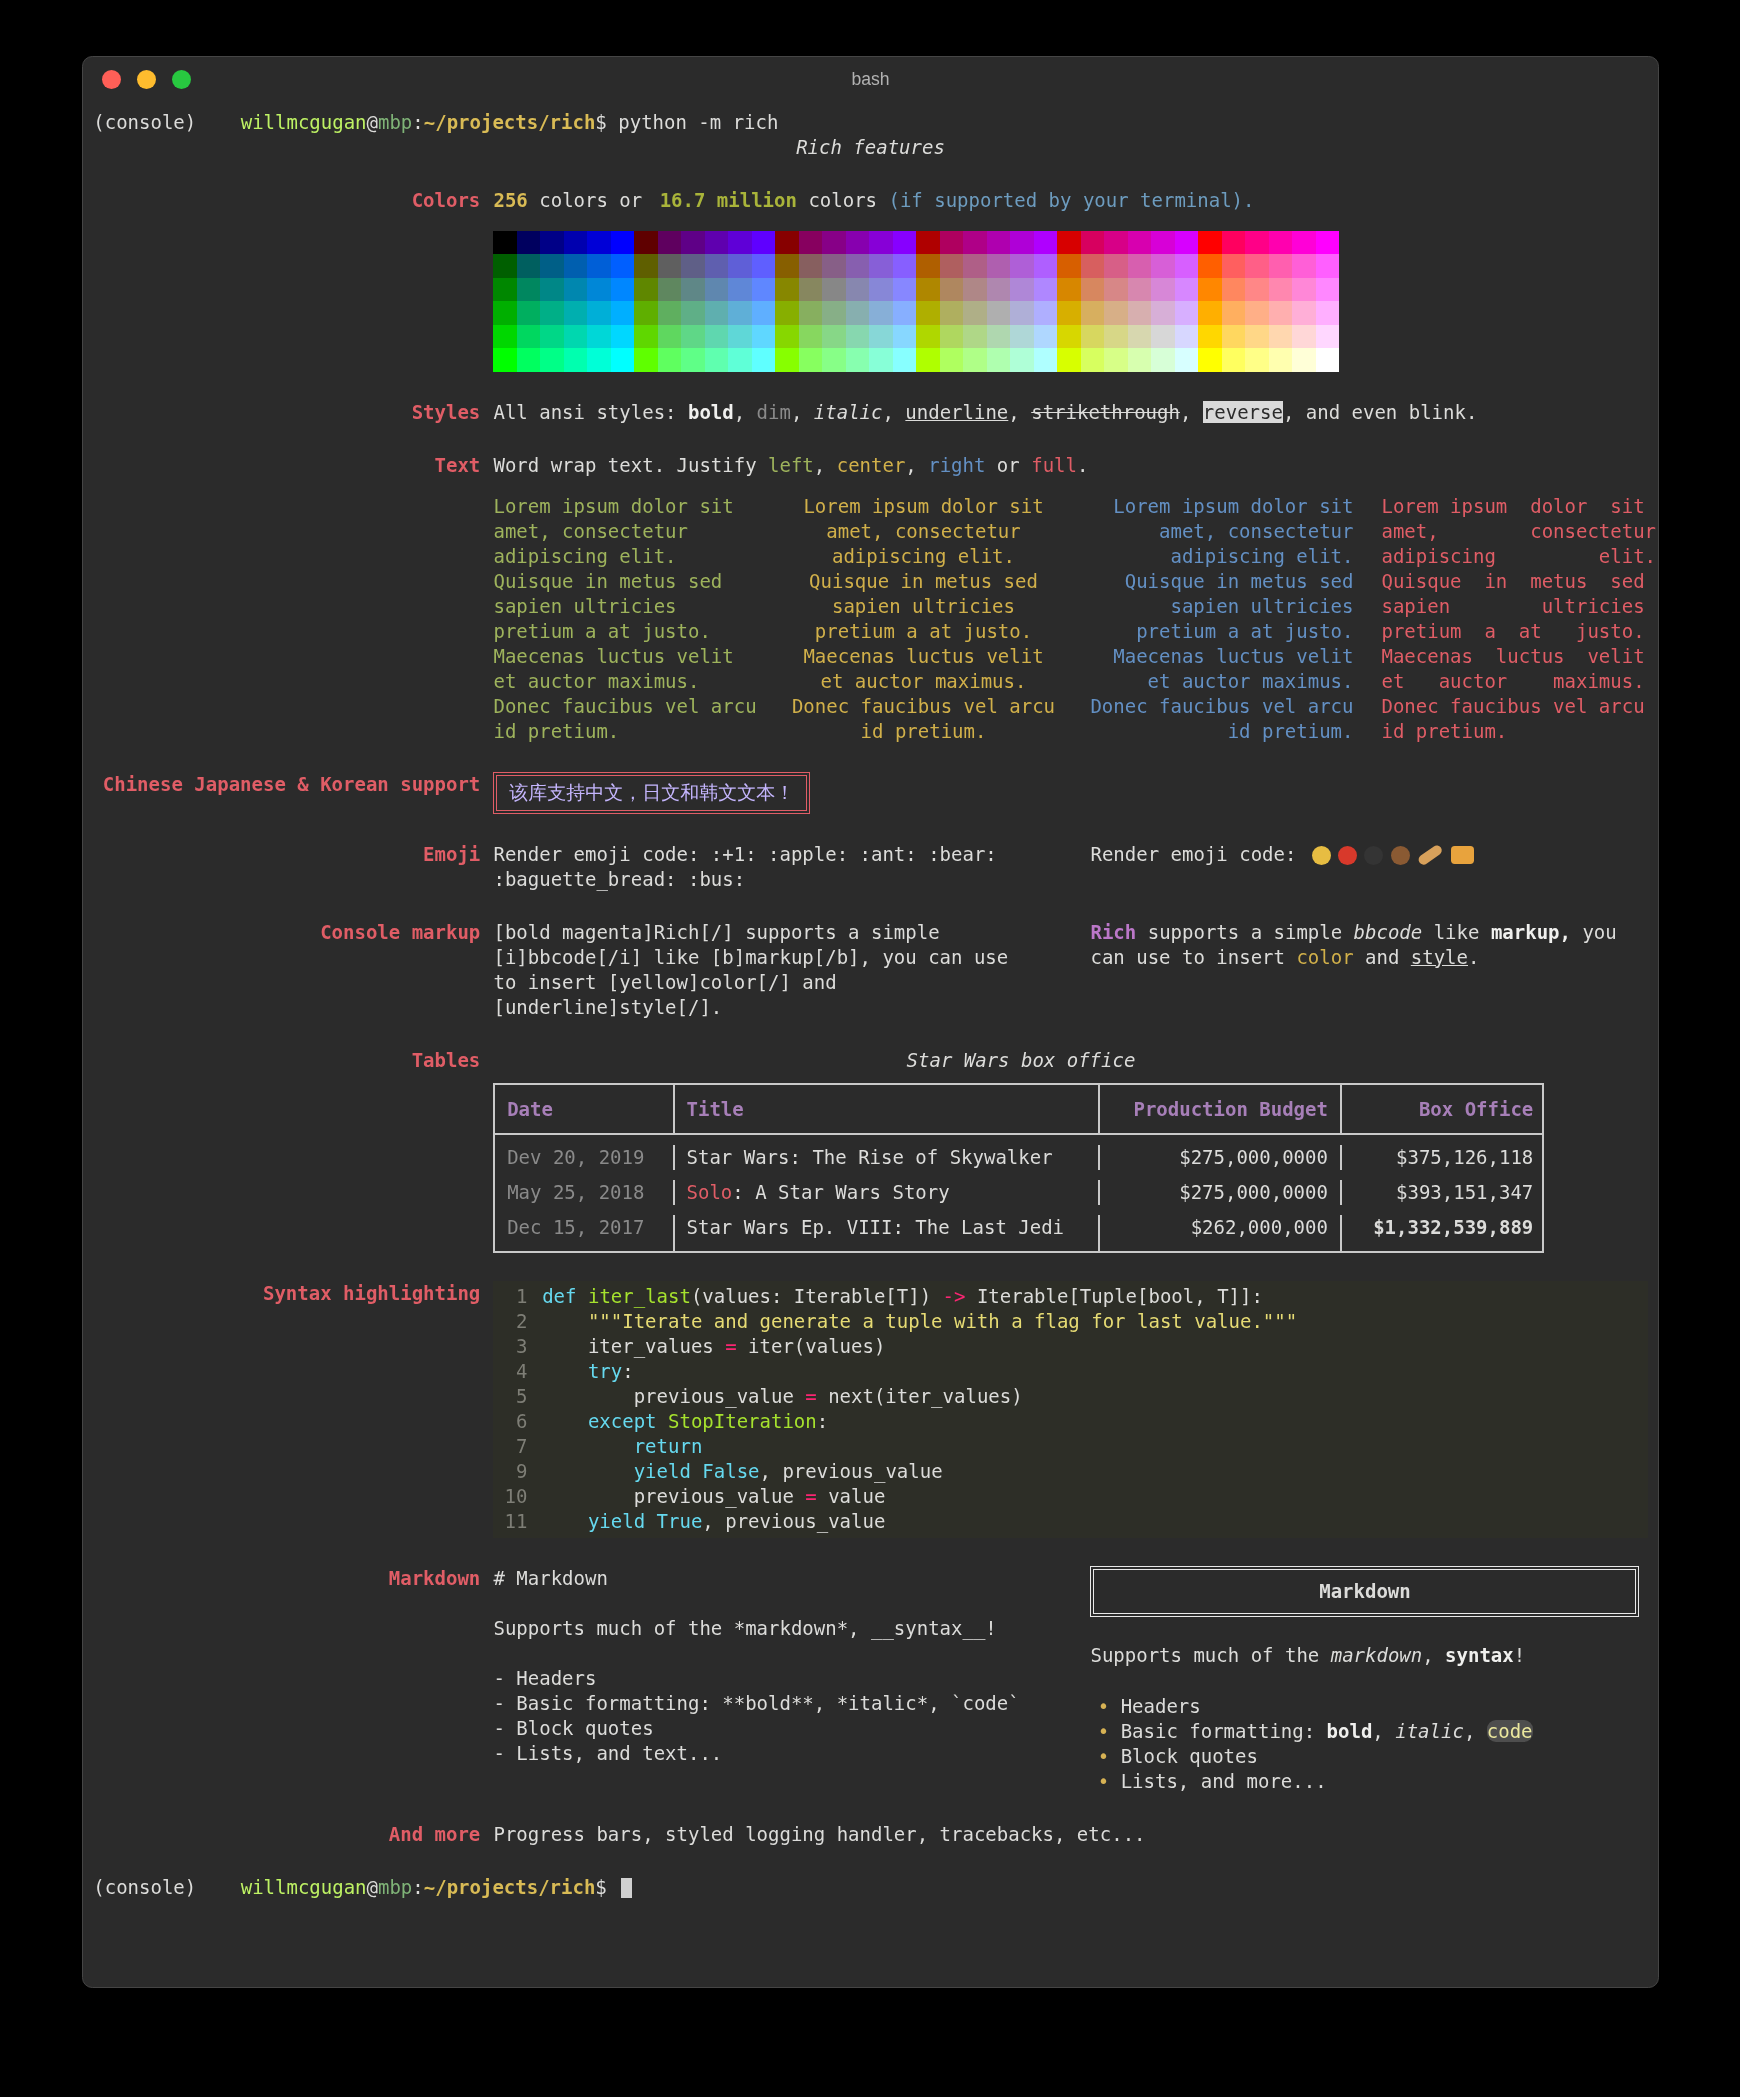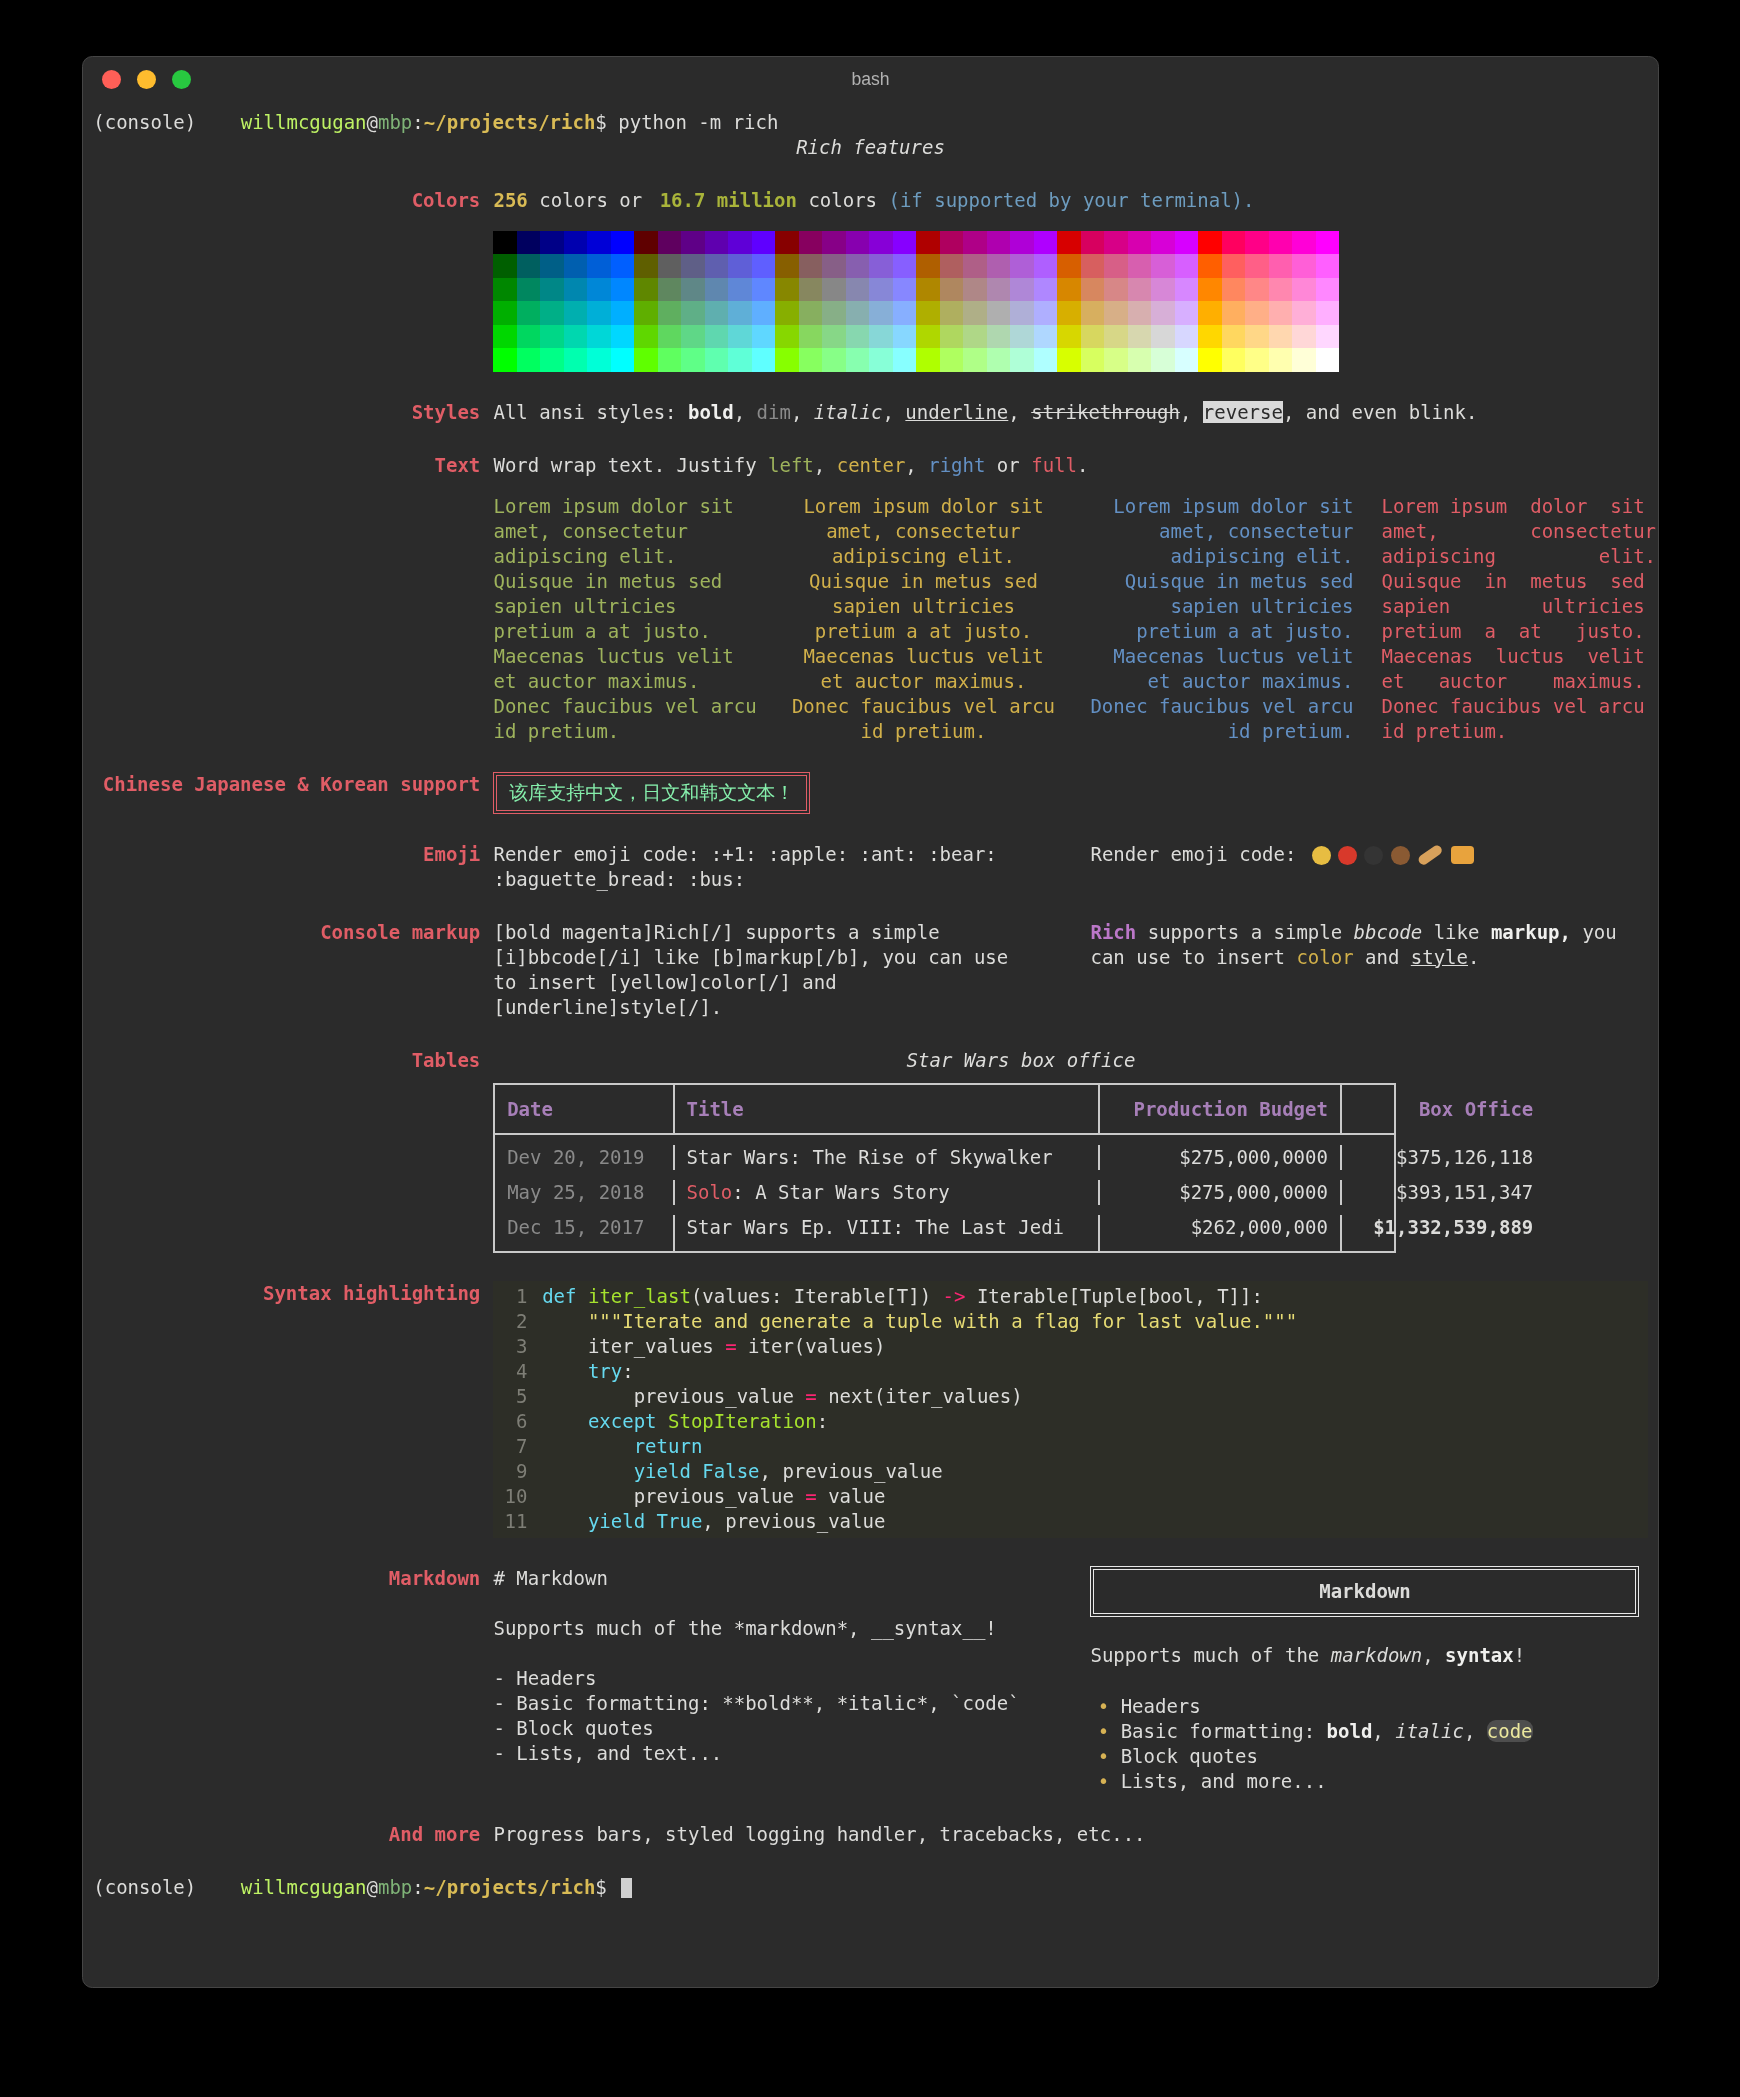--- a/index.html
+++ b/index.html
@@ -57,31 +57,31 @@
   .cg-cell{display:inline-block;width:23.5px;height:23.5px;}
 
   
   .lorem-row{display:flex;gap:28px;margin-top:16px;}
   .lorem-col{width:268px;flex:none;}
   .align-left{text-align:left;}
   .align-center{text-align:center;}
   .align-right{text-align:right;}
 
   
-  .cjk-box{display:inline-block;border:4.4px double #e05d66;padding:4.4px 11.7px;color:#86efac;white-space:pre;}
+  .cjk-box{display:inline-block;border:4.4px double #e05d66;padding:4.4px 11.7px;color:#c4b5fd;white-space:pre;}
 
   
   .emoji{display:inline-block;width:19px;height:19px;border-radius:50%;margin:0 3.7px;vertical-align:middle;}
   .emoji-bar{width:26.4px;height:9.5px;border-radius:5.1px;transform:rotate(-35deg);}
   .emoji-rect{width:23.5px;height:17.6px;border-radius:3.7px;}
 
   
   .table-wrap{width:1055px;}
   .table-title{text-align:center;font-style:italic;margin-bottom:10.3px;}
-  .sw-table{border:2.2px solid #c9c9c9;width:903px;box-sizing:border-box;}
+  .sw-table{border:2.2px solid #c9c9c9;width:1051px;box-sizing:border-box;}
   .sw-head{display:flex;border-bottom:2.2px solid #c9c9c9;}
   .sw-row{display:flex;margin-top:10px;}
   .sw-cell{padding:0 11.7px;box-sizing:content-box;flex:none;white-space:pre;}
   .sw-cell + .sw-cell{border-left:2.2px solid #c9c9c9;}
   .sw-th{color:#a77fb8;font-weight:bold;padding-top:11.7px;padding-bottom:11.7px;}
   .sw-row:first-child .sw-cell{padding-top:10.3px;}
   .sw-row:last-child .sw-cell{padding-bottom:10.3px;}
   .cell-dim{color:#8a8a8a;}
   .cell-bold{font-weight:bold;}
   .ta-right{text-align:right;}

